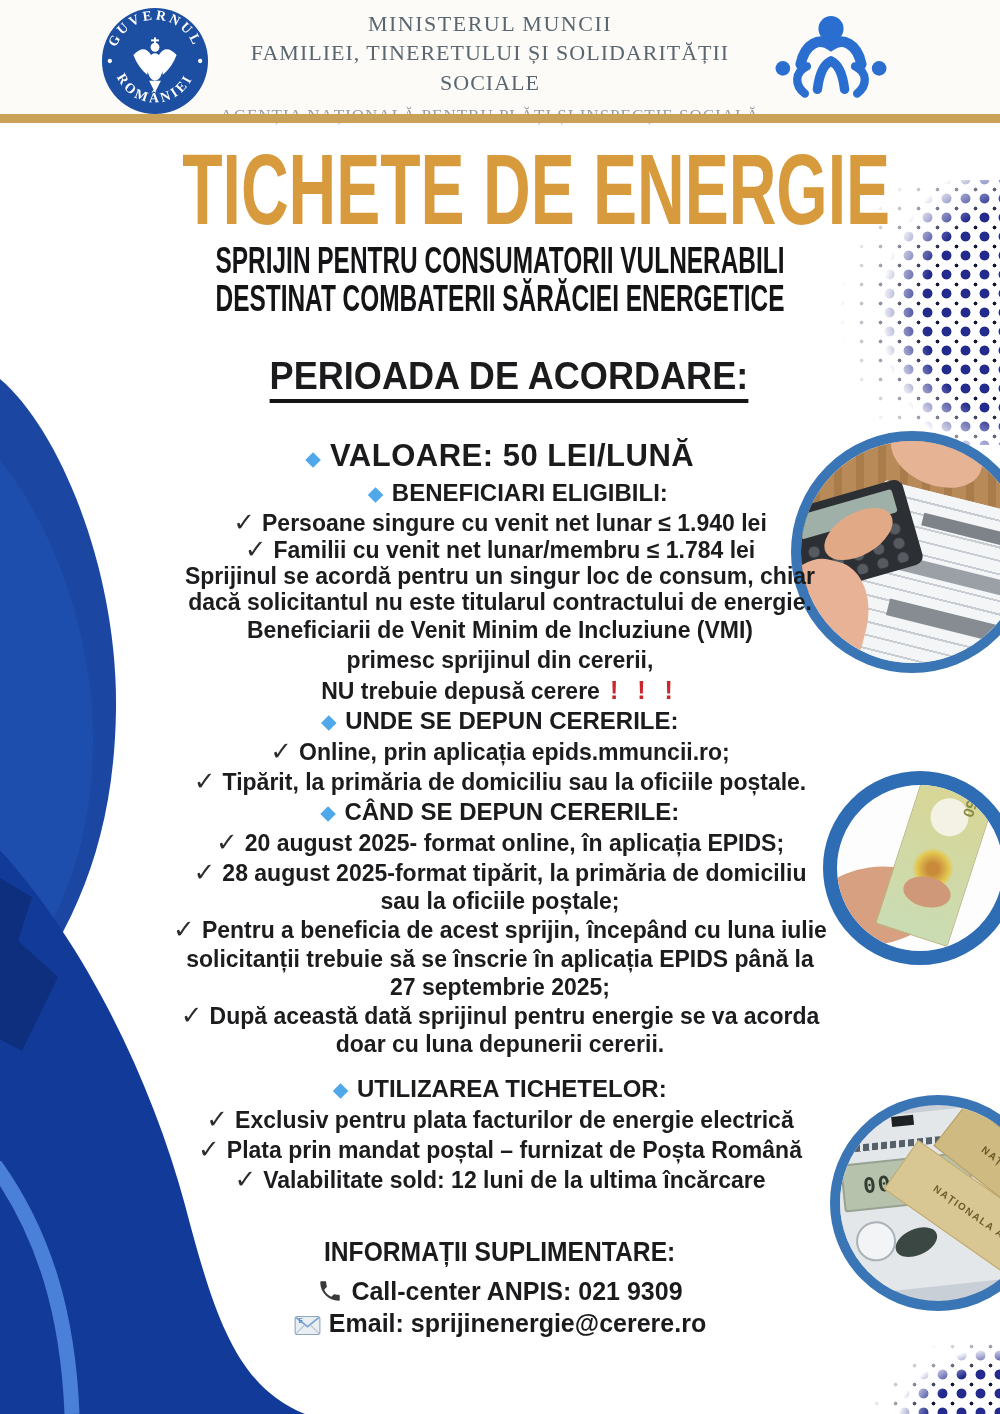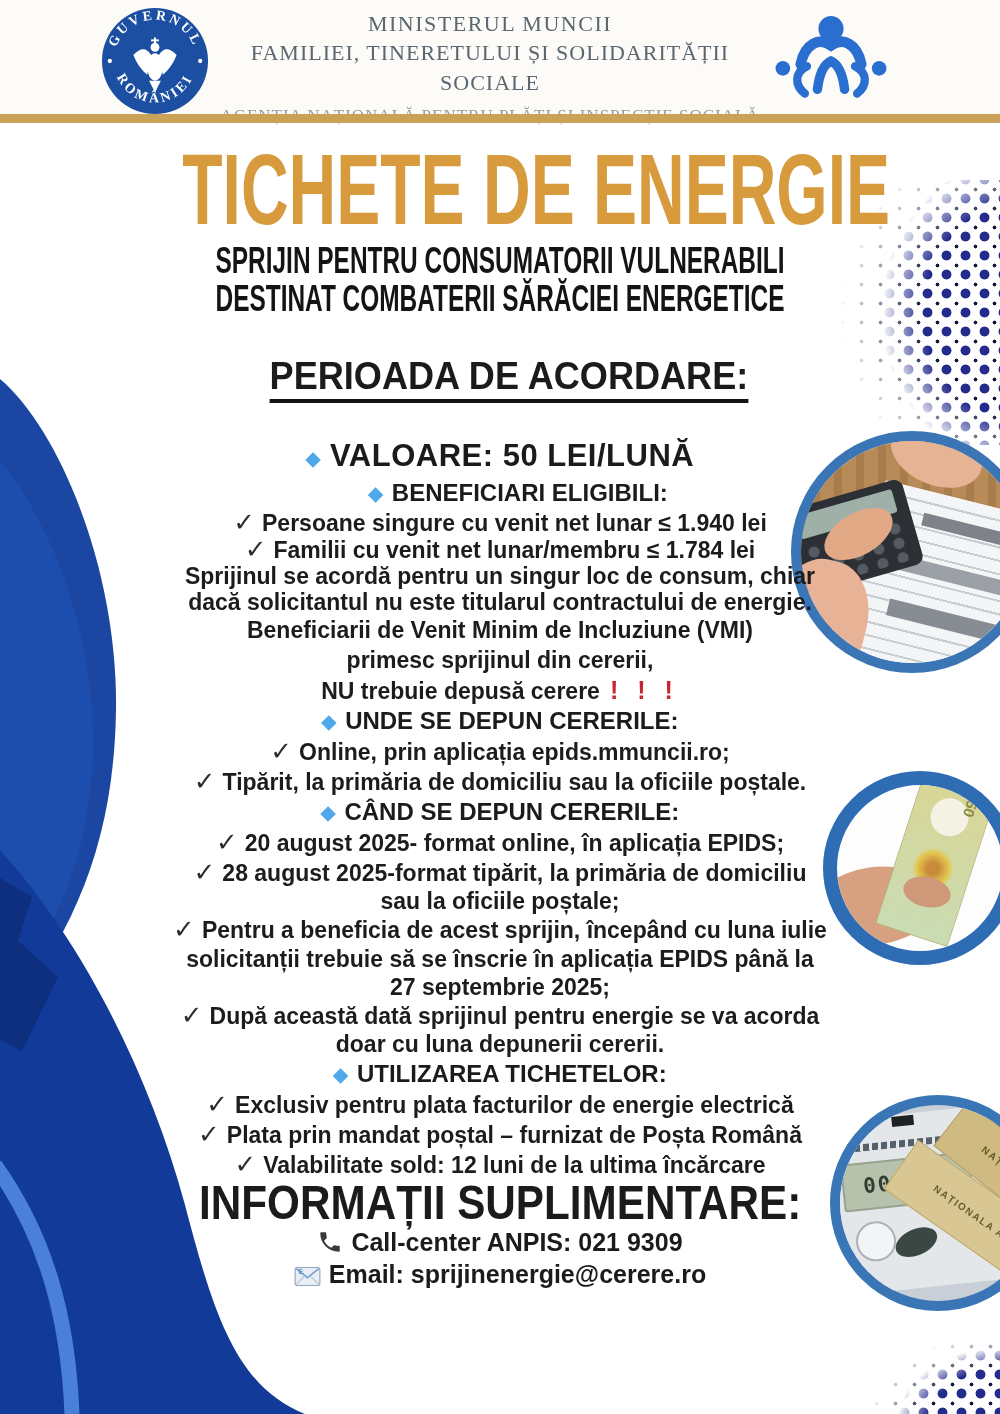--- a/index.html
+++ b/index.html
@@ -89,29 +89,29 @@
   .subtitle{line-height:38px;font-size:37px;font-weight:bold;color:#141416;}
   .subtitle.first{margin-top:10px;}
   .subtitle .cond{transform:scaleX(0.66);}
   .period-h{margin-top:36px;line-height:44px;font-size:38px;font-weight:bold;margin-left:18px;}
   .period-h .cond{transform:scaleX(0.95);border-bottom:4px solid #141416;padding-bottom:1px;}
   .period-d{margin-top:2px;line-height:46px;font-size:38px;font-weight:bold;}
   .period-d .cond{transform:scaleX(0.80);border-bottom:4px solid #141416;padding-bottom:1px;}
   .valoare{margin-top:34px;line-height:38px;font-size:31px;font-weight:bold;letter-spacing:.5px;}
   .sec-h{line-height:30px;font-size:24px;font-weight:bold;}
   .sec-h.mt{padding-left:36px;}
-  .sec-h.mt8{margin-top:1px;}
+  .sec-h.mt8{margin-top:16px;}
   .diamond{color:#4fa8ea;font-size:19px;margin-right:9px;vertical-align:1px;}
   .line{line-height:29px;font-size:23px;font-weight:bold;color:#1c1c1e;}
   .line.lh31{line-height:26px;}
   .line.lh30{line-height:30px;}
   .line.lh27{line-height:27px;}
   .check{font-weight:normal;font-size:26px;margin-right:7px;color:#2d2d2f;}
   .exclam{color:#c9252c;margin-left:10px;letter-spacing:6px;font-size:25px;}
-  .footer-h{line-height:46px;font-size:48px;font-weight:bold;}
+  .footer-h{margin-top:34px;line-height:46px;font-size:28px;font-weight:bold;}
   .footer-h .cond{transform:scaleX(0.88);}
   .contact{line-height:32px;font-size:25px;font-weight:bold;}
   .contact svg{vertical-align:-4px;margin-right:8px;}
 </style>
 </head>
 <body>
 
 <div class="page">
 
   <svg class="wave" viewBox="0 0 430 1039" preserveAspectRatio="none">

